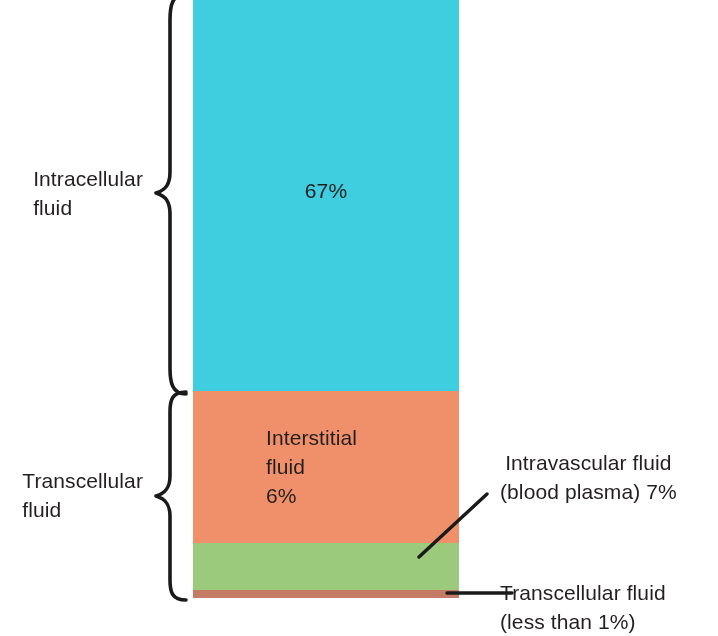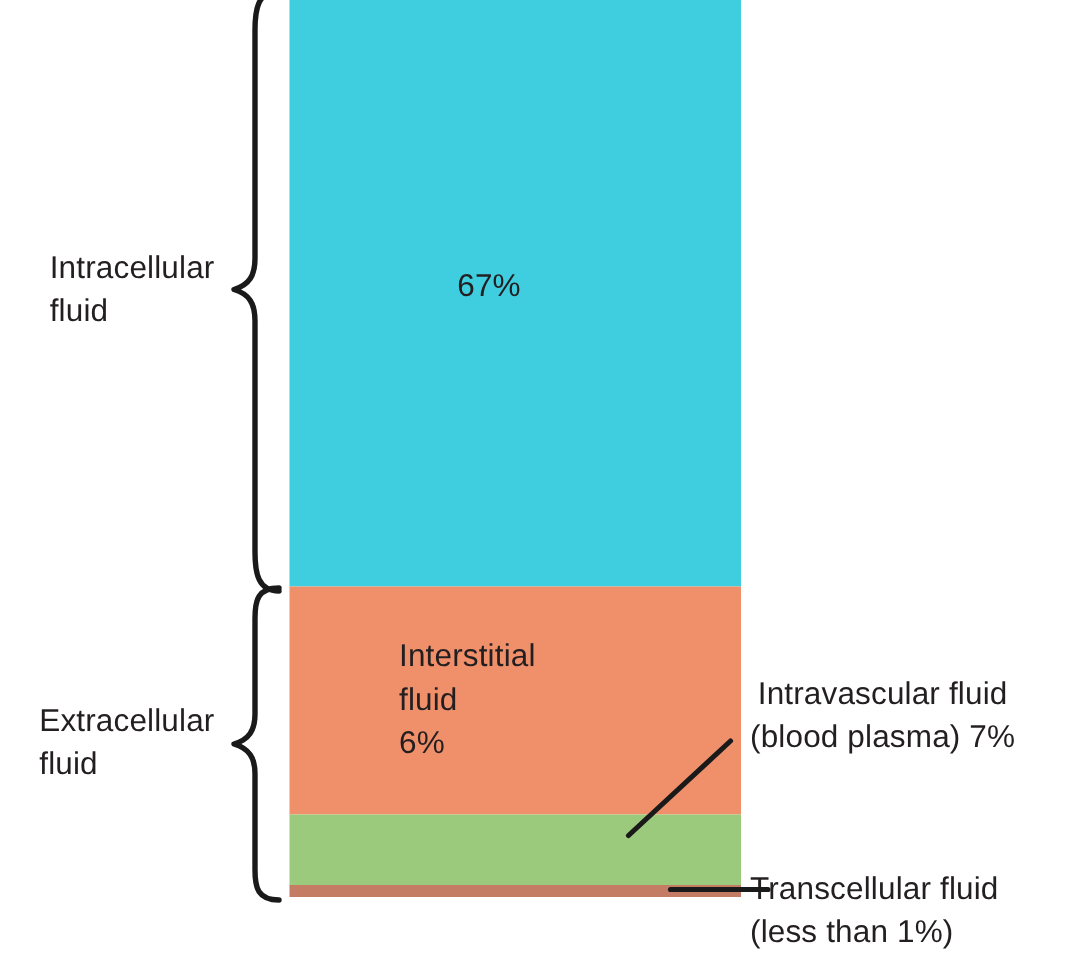--- a/index.html
+++ b/index.html
@@ -22,21 +22,20 @@
   
   .bar {
     position: absolute;
     left: 193px;
     width: 266px;
   }
   .seg {
     position: absolute;
     left: 0;
     width: 266px;
-    padding-left: 35px;
   }
   .seg-intracellular {
     top: 0px;
     height: 391px;
   }
   .seg-interstitial {
     top: 391px;
     height: 152px;
   }
   .seg-intravascular {
@@ -123,21 +122,21 @@
     </div>
 
     <div class="seg seg-intravascular" style="background:#9cca7c;"></div>
 
     <div class="seg seg-transcellular" style="background:#c57c64;"></div>
   </div>
 
   <div class="left-label left-label-intracellular">Intracellular
 fluid</div>
 
-  <div class="left-label left-label-extracellular">Extracellular
+  <div class="left-label left-label-extracellular">Transcellular
 fluid</div>
 
   <div class="right-label right-label-intravascular">Intravascular fluid
 (blood plasma) 7%</div>
 
   <div class="right-label right-label-transcellular">Transcellular fluid
 (less than 1%)</div>
 
   <svg id="overlay" viewBox="0 0 718 636" xmlns="http://www.w3.org/2000/svg">
 

